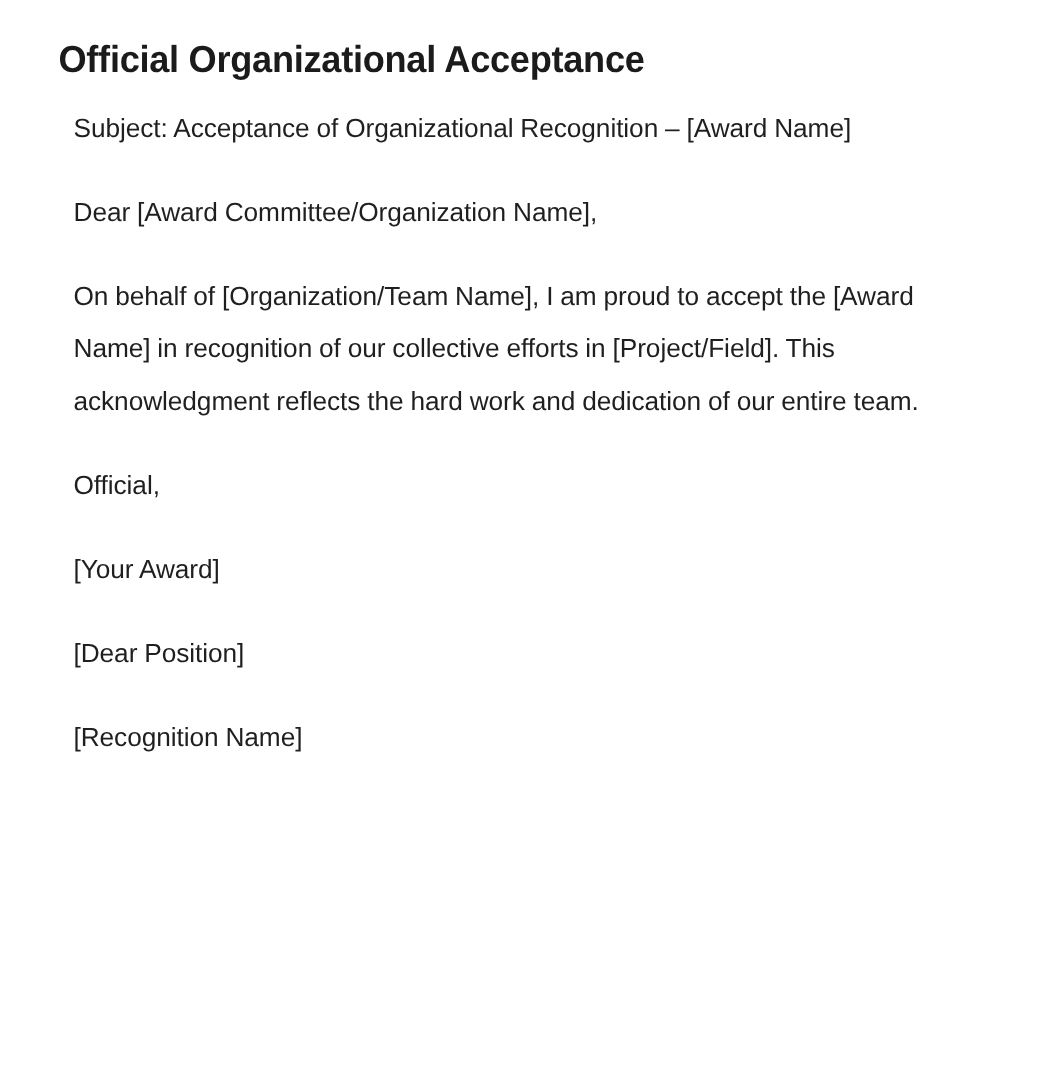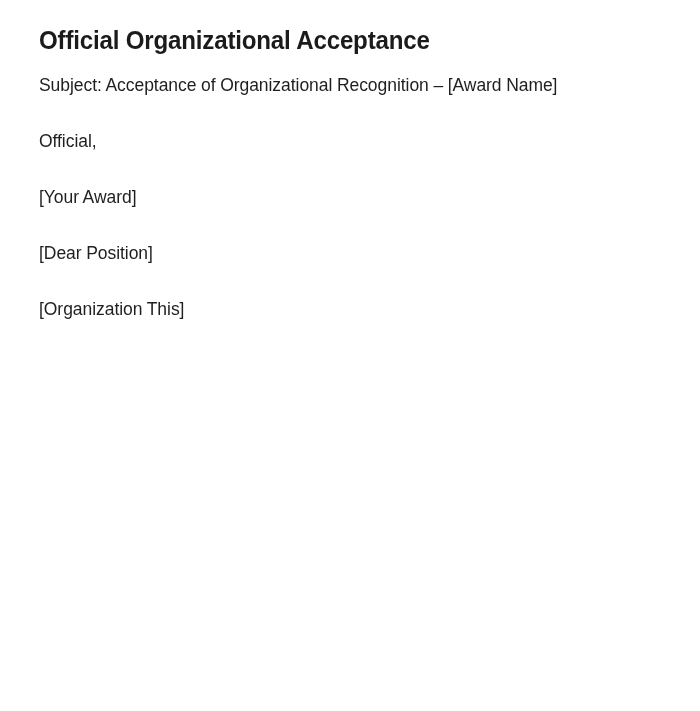--- a/index.html
+++ b/index.html
@@ -30,21 +30,21 @@
     letter-spacing: -0.2px;
     color: #1b1b1b;
     transform: scaleX(0.965);
     transform-origin: left center;
     white-space: nowrap;
   }
   .body-block {
     max-width: 592px;
   }
   .para {
-    margin: 0 0 21px 0;
+    margin: 0 0 21px 10px;
     font-family: "Liberation Sans", sans-serif;
     font-size: 17.5px;
     line-height: 35px;
     font-weight: 400;
     color: #1f1f1f;
     letter-spacing: -0.05px;
     word-spacing: -0.2px;
   }
   .para:last-child {
     margin-bottom: 0;
@@ -52,19 +52,21 @@
 </style>
 </head>
 <body>
 
 <div class="page">
 
   <h1 class="doc-title">Official Organizational Acceptance</h1>
 
   <div class="body-block">
     <p class="para">Subject: Acceptance of Organizational Recognition – [Award Name]</p>
+    <p class="para">Dear [Award Committee/Organization Name],</p>
+    <p class="para">On behalf of [Organization/Team Name], I am proud to accept the [Award Name] in recognition of our collective efforts in [Project/Field]. This acknowledgment reflects the hard work and dedication of our entire team.</p>
     <p class="para">Official,</p>
     <p class="para">[Your Award]</p>
     <p class="para">[Dear Position]</p>
-    <p class="para">[Organization This]</p>
+    <p class="para">[Recognition Name]</p>
   </div>
 
 </div>
 
 </body></html>

